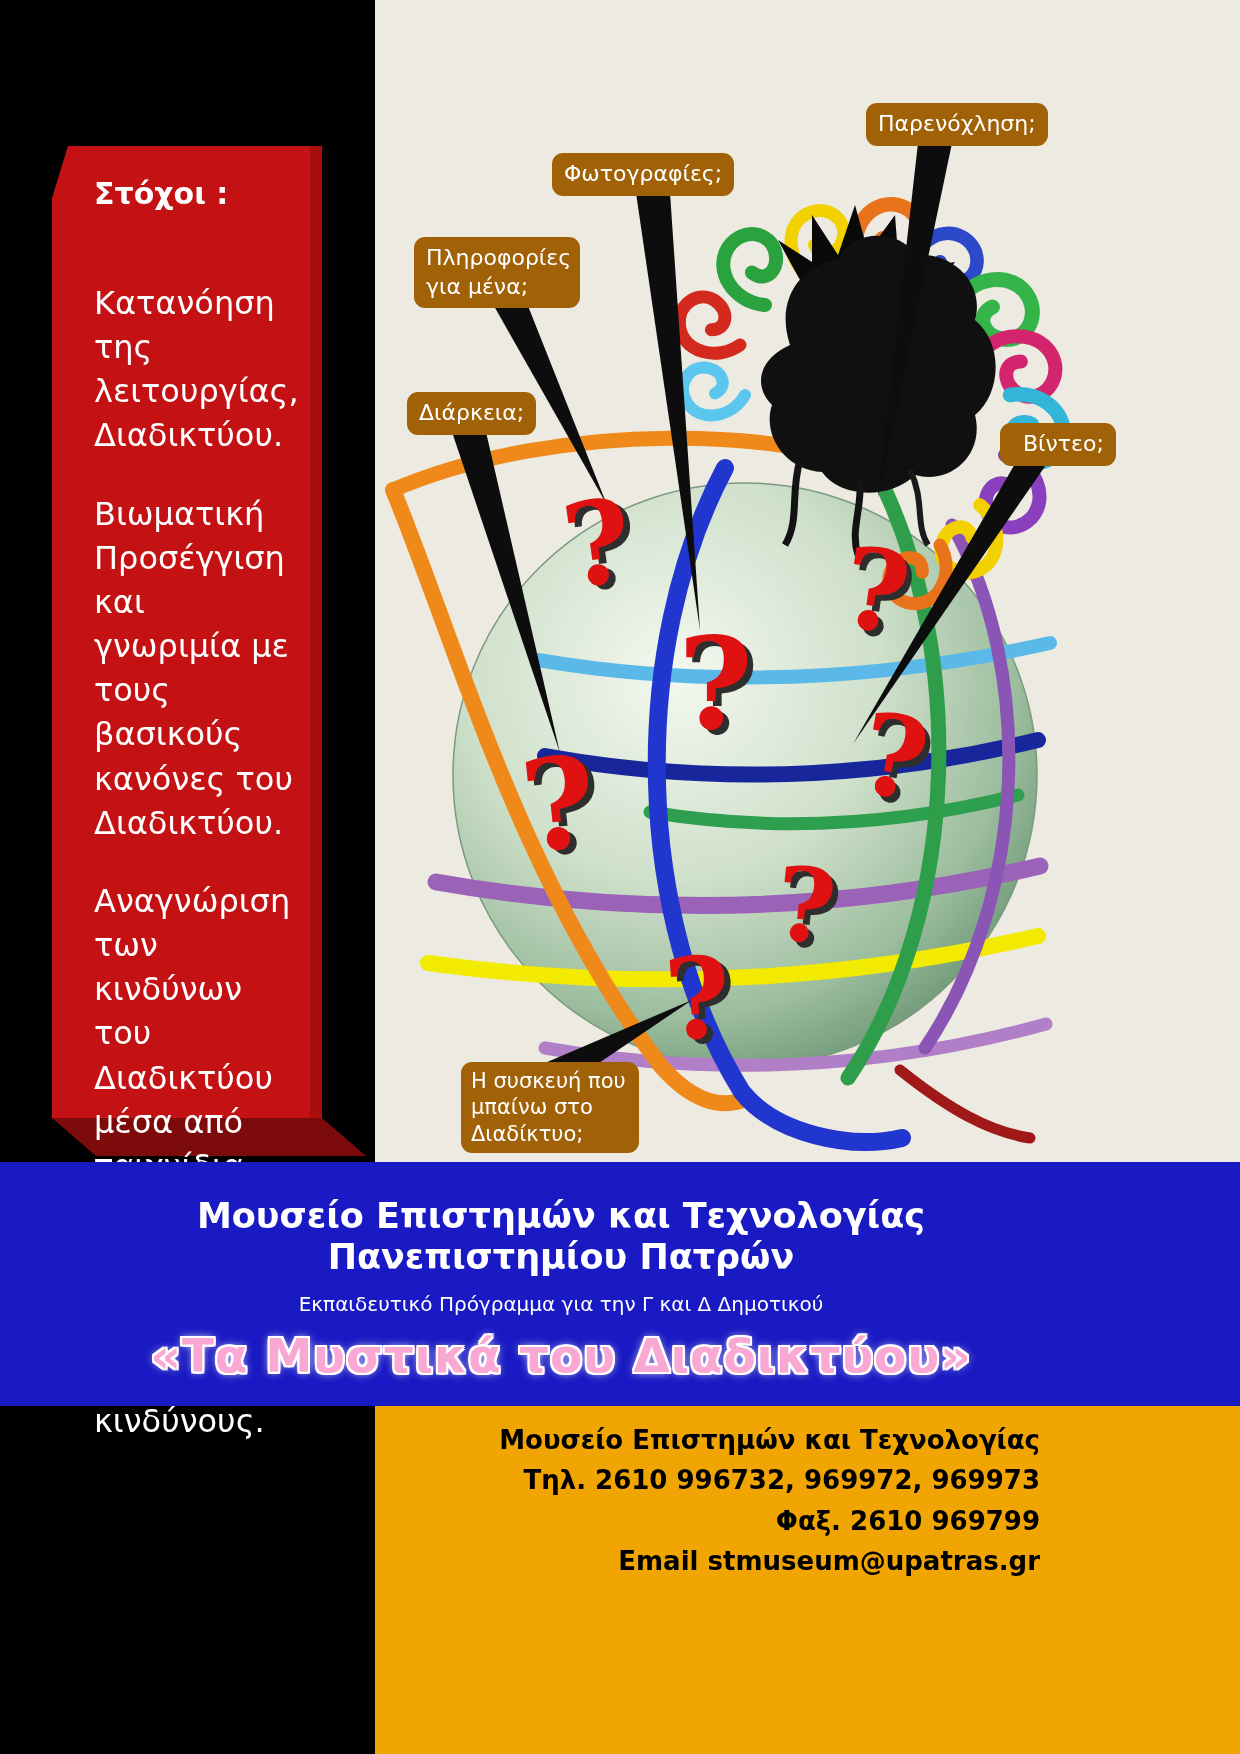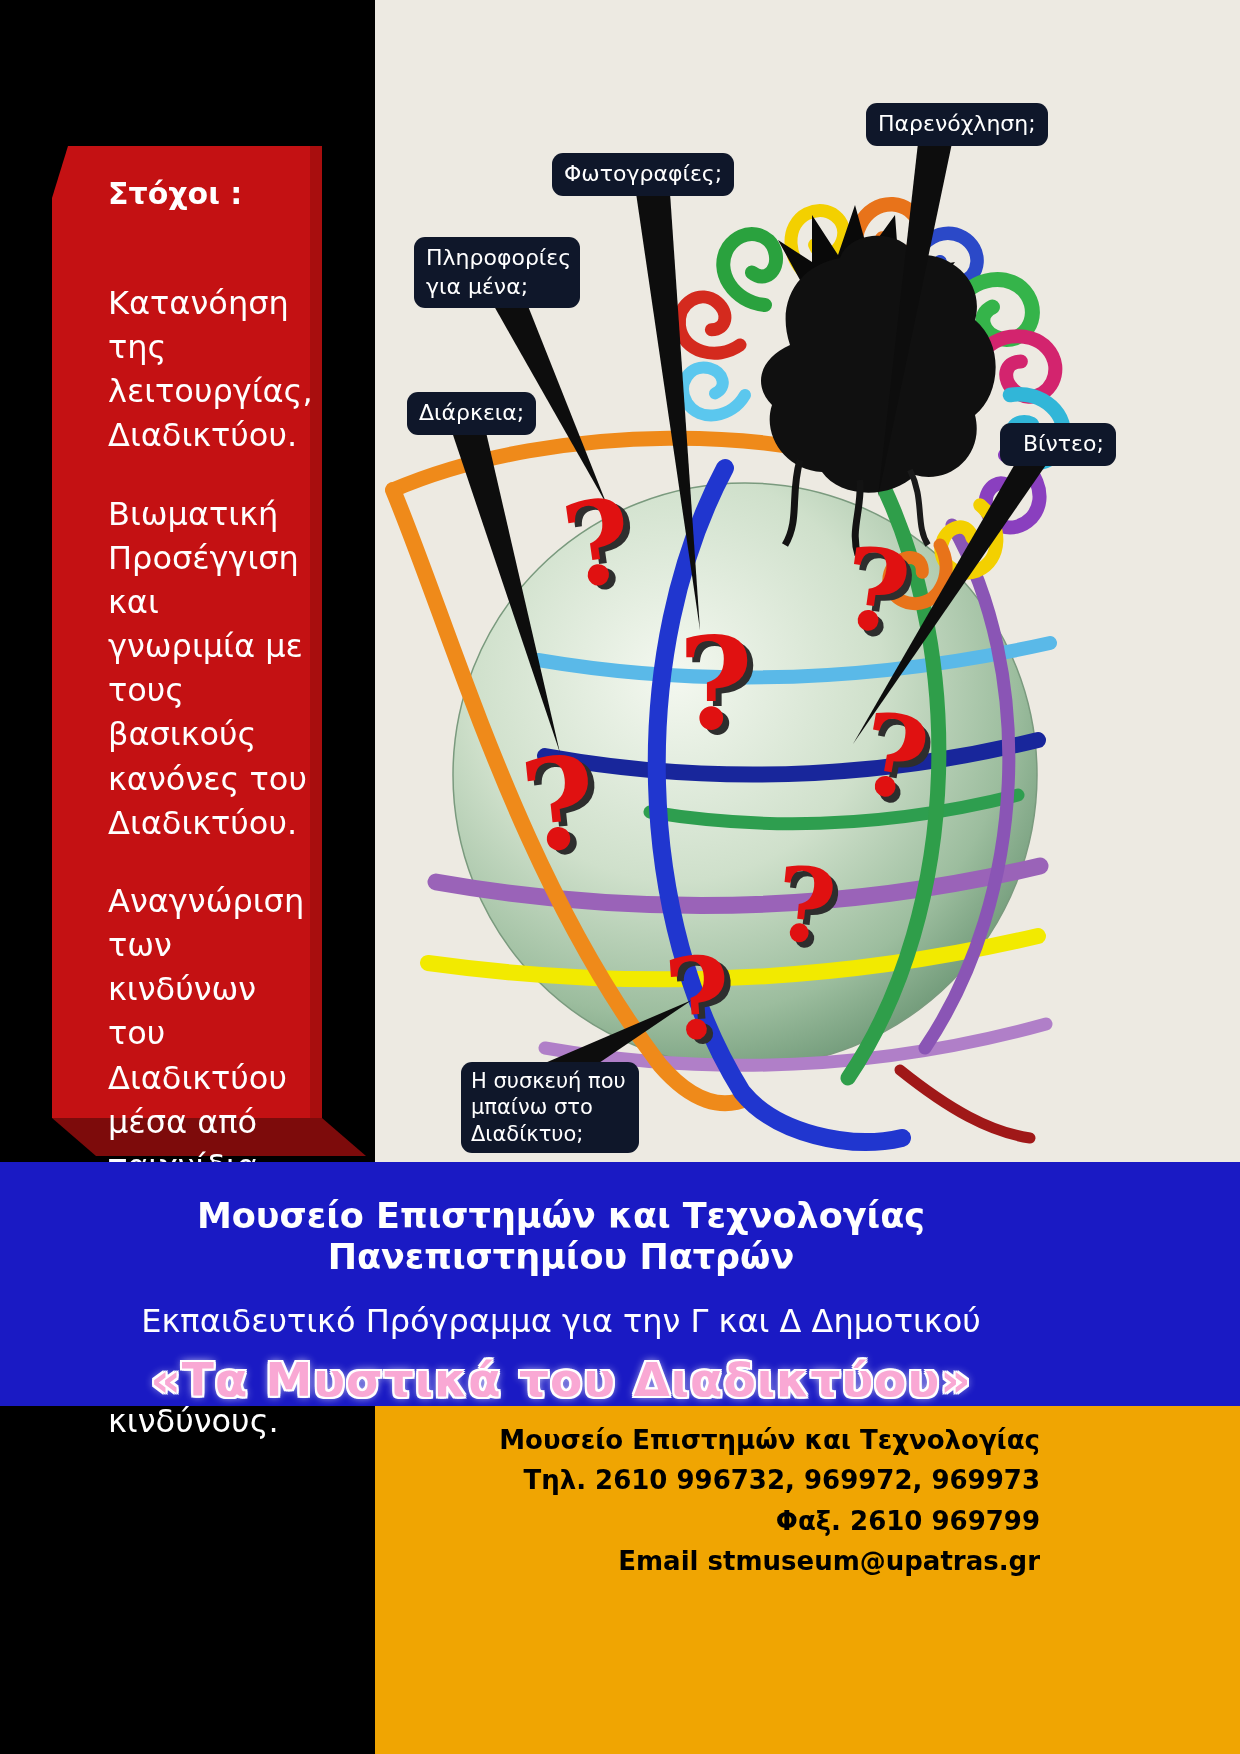--- a/index.html
+++ b/index.html
@@ -5,46 +5,46 @@
   html,body { margin:0; padding:0; background:#000; }
   .page { position:relative; width:1240px; height:1754px; background:#000; overflow:hidden;
           font-family:"DejaVu Sans", sans-serif; }
 
   
   .beige { position:absolute; left:375px; top:0; width:865px; height:1162px; background:#edeae2; z-index:0; }
   .art-svg { position:absolute; left:0; top:0; width:1240px; height:1754px; z-index:1; pointer-events:none; }
 
   
   .ribbon-svg { position:absolute; left:0; top:0; width:375px; height:1200px; z-index:1; }
-  .goals-text { position:absolute; left:108px; top:176px; width:205px; color:#fff; z-index:2; }
+  .goals-text { position:absolute; left:94px; top:176px; width:205px; color:#fff; z-index:2; }
   .goals-title { font-size:30px; font-weight:bold; margin:0 0 70px 0; }
   .goal { font-size:32px; line-height:1.38; margin:17px 0 34px 0; }
 
   
-  .callout { position:absolute; background:#0f172a; color:#fff; border-radius:11px;
+  .callout { position:absolute; background:#a16207; color:#fff; border-radius:11px;
              font-size:22px; line-height:1.3; padding:7px 12px; z-index:5; }
   .nowrap { white-space:nowrap; }
   .callout-harassment { left:866px; top:103px; }
   .callout-photos     { left:552px; top:153px; }
   .callout-info       { left:414px; top:237px; width:142px; }
   .callout-addiction  { left:407px; top:392px; }
   .callout-video      { left:1000px; top:423px;padding-left:23px; }
   .callout-device     { left:419px; top:1062px; width:158px; font-size:21px; line-height:1.25; padding:6px 10px;margin-left:42px; }
 
   
   .qmark, .qshadow { font-family:"DejaVu Serif", serif; font-weight:bold; }
   .qmark   { fill:#e01111; }
   .qshadow { fill:#2e2e2e; }
 
   
   .banner { position:absolute; left:0; top:1162px; width:1240px; height:244px; background:#1a1ac4; color:#fff; z-index:3; }
   .banner-inner { position:absolute; left:0; top:0; width:1122px; text-align:center; }
   .banner-line1 { margin-top:34px; font-size:35px; font-weight:bold; line-height:1.18; }
   .banner-line2 { font-size:35px; font-weight:bold; line-height:1.18; }
-  .banner-subtitle { margin-top:23px; font-size:32px; }
+  .banner-subtitle { margin-top:13px; font-size:20px; }
   .banner-title { margin-top:12px; font-size:47px; font-weight:bold; color:#f9a8d4; letter-spacing:1px;
       text-shadow:-2px -2px 0 #fff, 0 -2px 0 #fff, 2px -2px 0 #fff, -2px 0 0 #fff,
                    2px 0 0 #fff, -2px 2px 0 #fff, 0 2px 0 #fff, 2px 2px 0 #fff, 0 0 10px #fff; }
 
   
   .footer-yellow { position:absolute; left:375px; top:1406px; width:865px; height:348px; background:#f0a502; z-index:3; }
   .contact { position:absolute; top:14px; right:200px; text-align:right; color:#000;
              font-weight:bold; font-size:26px; line-height:1.55; }
   .duration { position:absolute; left:78px; top:1488px; color:#fff; font-weight:bold; font-size:31px; z-index:4; }
 </style>

